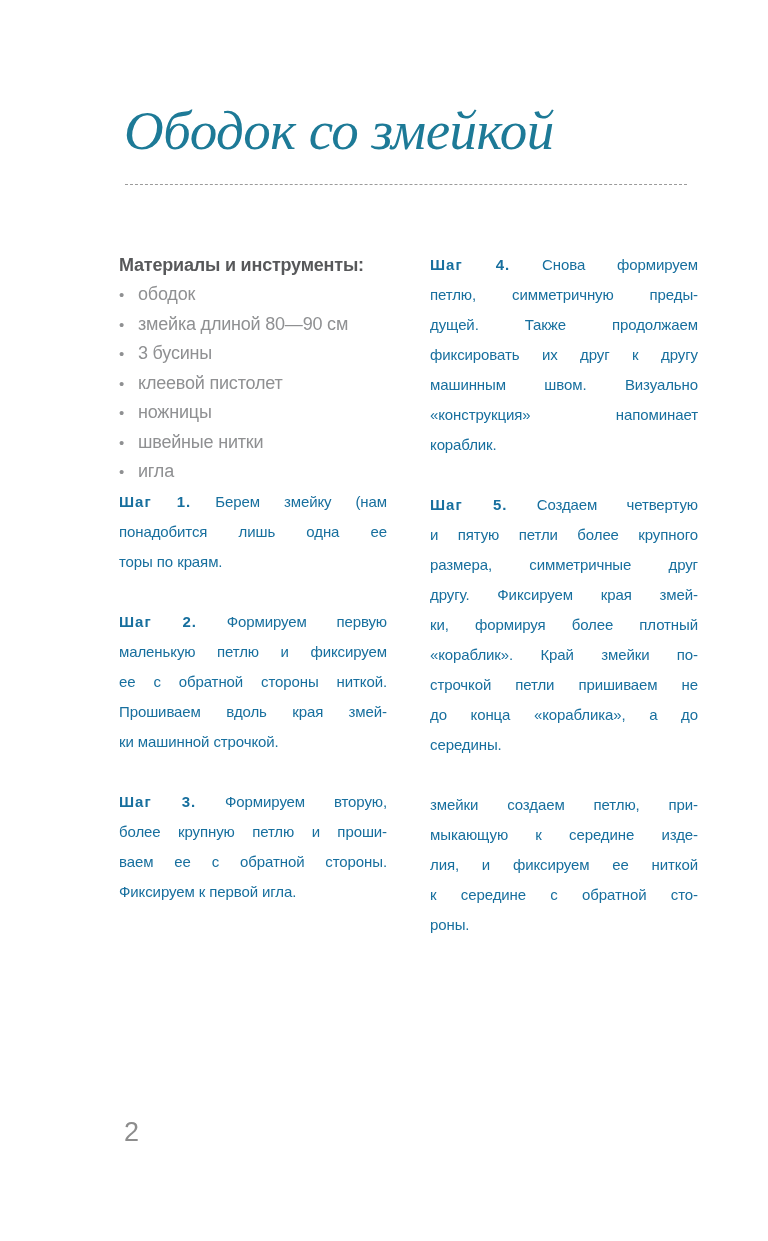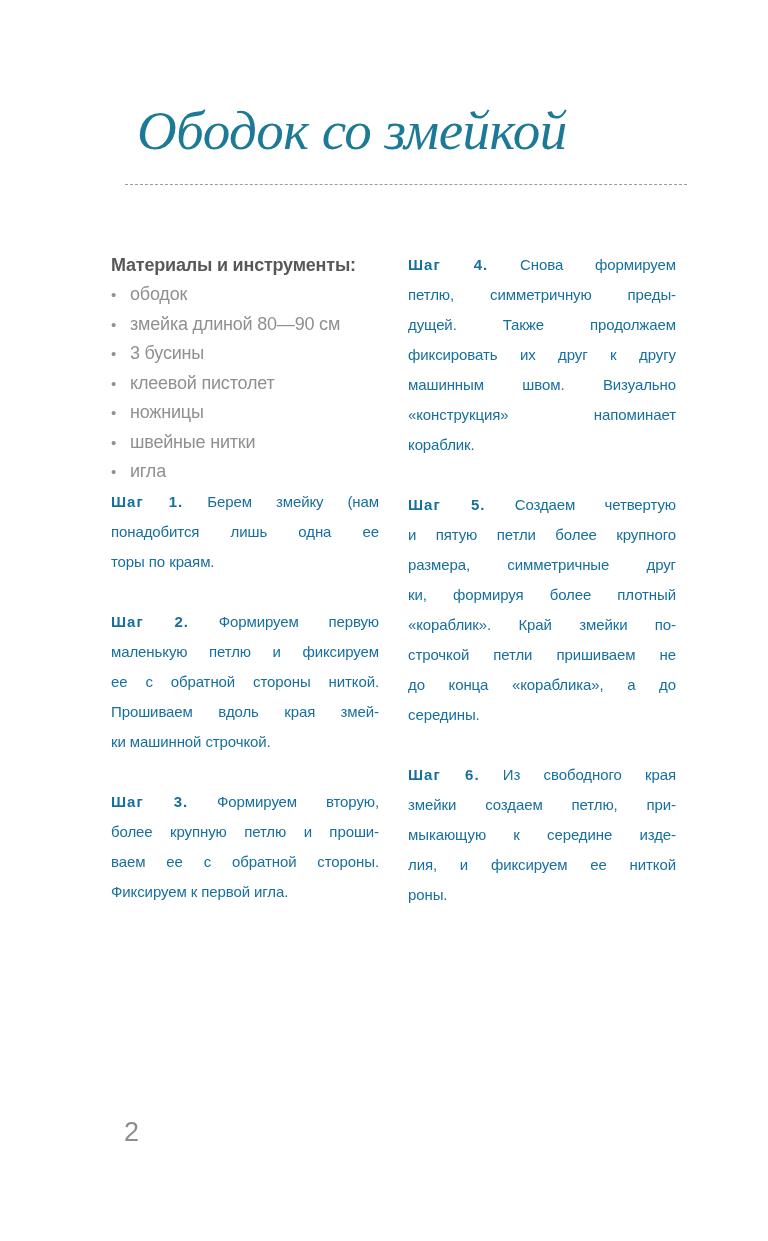--- a/index.html
+++ b/index.html
@@ -10,21 +10,21 @@
   .page {
     position: relative;
     width: 768px;
     height: 1241px;
     background: #ffffff;
     font-family: "Liberation Sans", sans-serif;
     overflow: hidden;
   }
   .title {
     position: absolute;
-    left: 137px;
+    left: 124px;
     top: 98px;
     margin: 0;
     font-family: "Liberation Serif", serif;
     font-style: italic;
     font-weight: 500;
     font-size: 55px;
     line-height: 66px;
     letter-spacing: -0.5px;
     color: var(--accent, #1d7a97);
     white-space: nowrap;
@@ -32,25 +32,25 @@
   .rule {
     position: absolute;
     left: 125px;
     top: 184px;
     width: 562px;
     height: 0;
     border-top: 1.5px dashed #9b9b9b;
   }
   .columns {
     position: absolute;
-    left: 111px;
+    left: 119px;
     top: 250px;
     width: 564px;
     display: flex;
-    gap: 29px;
+    gap: 43px;
   }
   .col {
     width: 268px;
     flex: 0 0 268px;
   }
   .mat-header {
     font-size: 18px;
     font-weight: bold;
     line-height: 30px;
     color: var(--header-gray, #57585a);
@@ -179,31 +179,32 @@
             <div class="line">дущей. Также продолжаем</div>
             <div class="line">фиксировать их друг к другу</div>
             <div class="line">машинным швом. Визуально</div>
             <div class="line">«конструкция» напоминает</div>
             <div class="line line--last">кораблик.</div>
           </div>
           <div class="step">
             <div class="line"><span class="step-label">Шаг 5.</span> Создаем четвертую</div>
             <div class="line">и пятую петли более крупного</div>
             <div class="line">размера, симметричные друг</div>
+            <div class="line">другу. Фиксируем края змей-</div>
             <div class="line">ки, формируя более плотный</div>
             <div class="line">«кораблик». Край змейки по-</div>
             <div class="line">строчкой петли пришиваем не</div>
             <div class="line">до конца «кораблика», а до</div>
             <div class="line line--last">середины.</div>
           </div>
           <div class="step">
-            <div class="line"><span class="step-label">Шаг 6.</span> Из свободного края</div>
             <div class="line">змейки создаем петлю, при-</div>
             <div class="line">мыкающую к середине изде-</div>
             <div class="line">лия, и фиксируем ее ниткой</div>
+            <div class="line">к середине с обратной сто-</div>
             <div class="line line--last">роны.</div>
           </div>
         </div>
     </div>
 
   </div>
 
   <div class="pagenum">2</div>
 
 </div>

